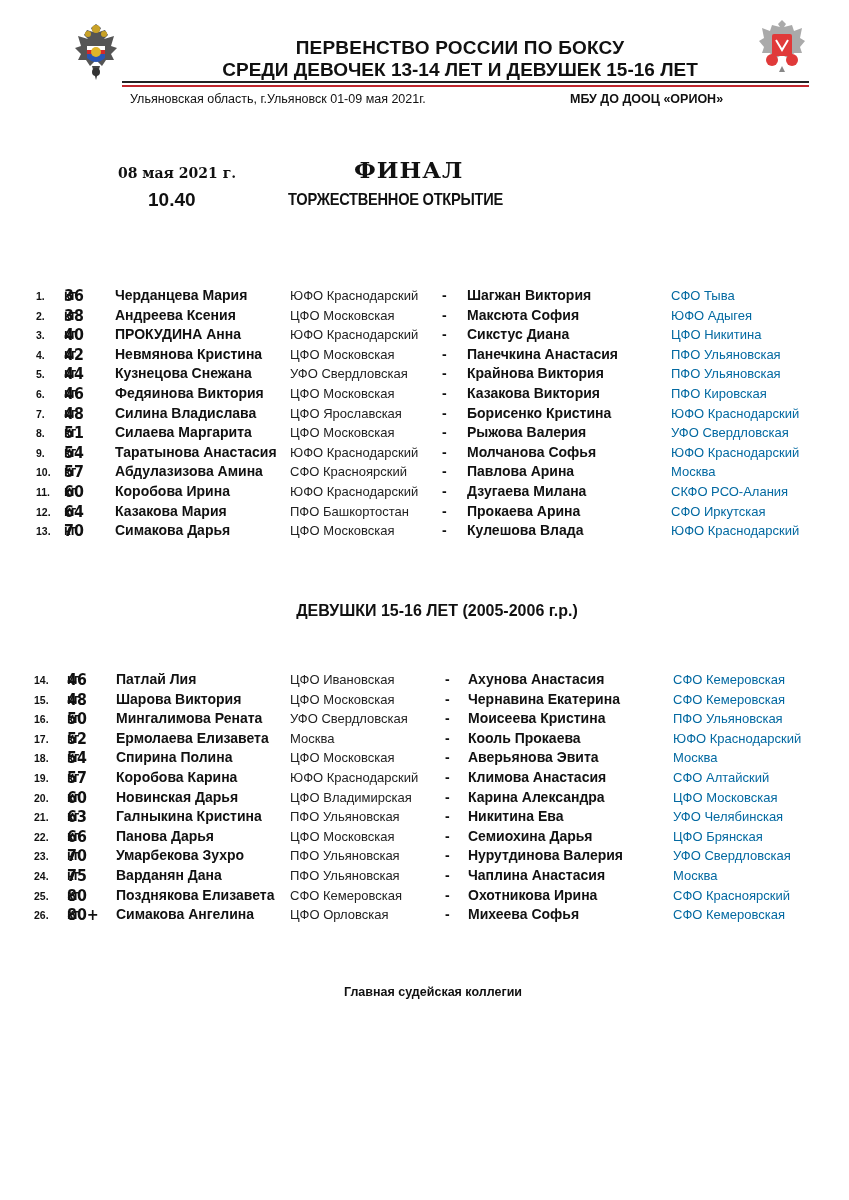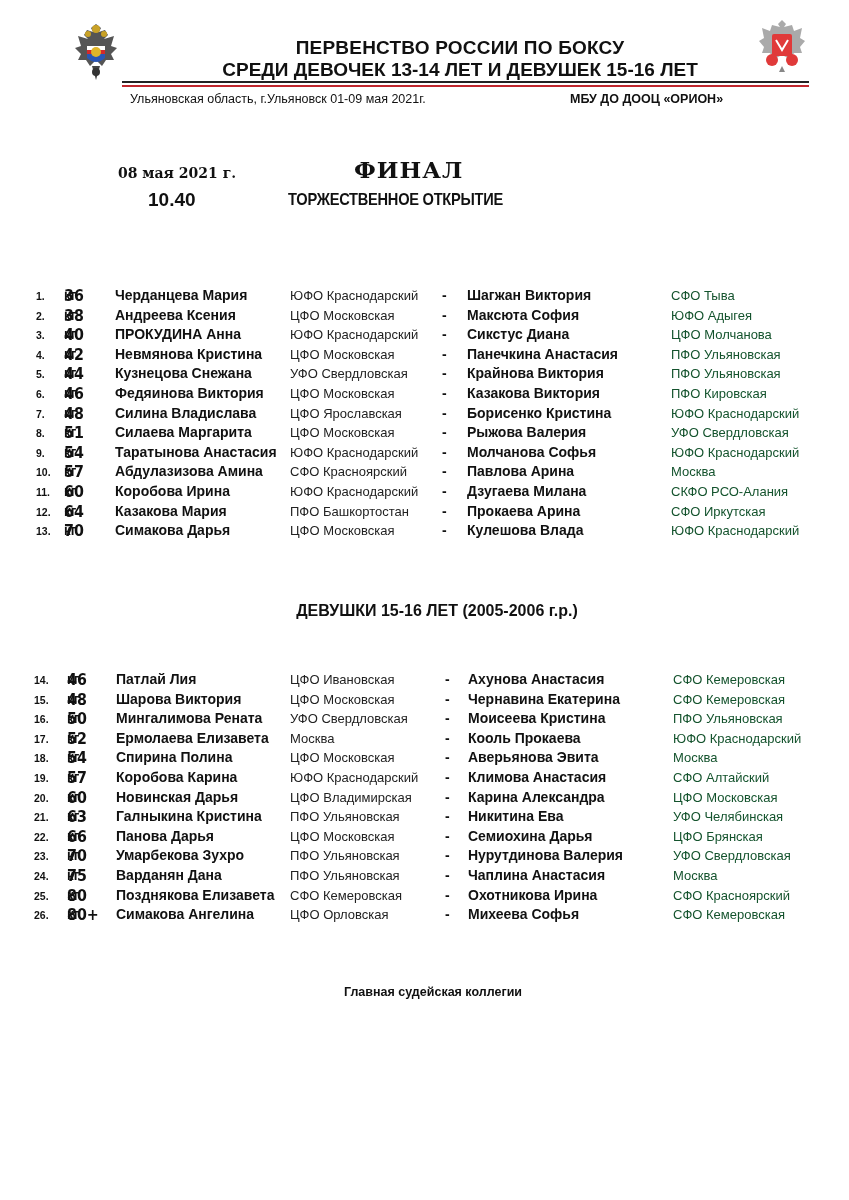--- a/index.html
+++ b/index.html
@@ -21,21 +21,21 @@
   .footer { left: 0; width: 866px; top: 985px; text-align: center; font-weight: bold; font-size: 12.5px; }
   .row { position: absolute; left: 0; width: 849px; height: 19.6px; font-size: 14px; }
   .row span { position: absolute; white-space: nowrap; top: 0; }
   .c-num { font-size: 10.5px; font-weight: bold; top: 3px !important; }
   .c-w { font-weight: 900; font-size: 15px; font-family: "DejaVu Sans", sans-serif; transform: scaleX(0.95); transform-origin: left; }
   .c-w .kg { font-size: 14px; font-weight: bold; font-family: "Liberation Sans", sans-serif; }
   .c-n1 { font-weight: bold; }
   .c-r1 { font-size: 13px; color: #222; top: 1px !important; }
   .c-dash { font-weight: bold; }
   .c-n2 { font-weight: bold; }
-  .c-r2 { font-size: 13px; color: #14532d; top: 1px !important; }
+  .c-r2 { font-size: 13px; color: #0369a1; top: 1px !important; }
 </style>
 </head>
 <body>
 
 <div class="abs logo-left">
   <svg width="48" height="66" viewBox="0 0 48 66">
     <path d="M24 4 l-5 4 l2 4 l-6 -2 l-3 5 l4 4 l-10 -3 l3 10 l-6 2 l6 6 l-3 6 l8 0 l4 6 l6 -6 l6 6 l4 -6 l8 0 l-3 -6 l6 -6 l-6 -2 l3 -10 l-10 3 l4 -4 l-3 -5 l-6 2 l2 -4 z" fill="#555"></path>
     <circle cx="24" cy="9" r="4" fill="#c9a227"></circle>
     <circle cx="16" cy="14" r="3" fill="#c9a227"></circle>
     <circle cx="32" cy="14" r="3" fill="#c9a227"></circle>
@@ -104,21 +104,21 @@
       <span class="c-w" style="left:64px">
         <span>40</span>
         <span class="kg"> 
           <span>кг</span>
         </span>
       </span>
       <span class="c-n1" style="left:115px">ПРОКУДИНА Анна</span>
       <span class="c-r1" style="left:290px">ЮФО Краснодарский</span>
       <span class="c-dash" style="left:442px">-</span>
       <span class="c-n2" style="left:467px">Сикстус Диана</span>
-      <span class="c-r2" style="left:671px">ЦФО Молчанова</span>
+      <span class="c-r2" style="left:671px">ЦФО Никитина</span>
     </div>
     <div class="row" style="top: 345.8px;">
       <span class="c-num" style="left:36px">4.</span>
       <span class="c-w" style="left:64px">
         <span>42</span>
         <span class="kg"> 
           <span>кг</span>
         </span>
       </span>
       <span class="c-n1" style="left:115px">Невмянова Кристина</span>

